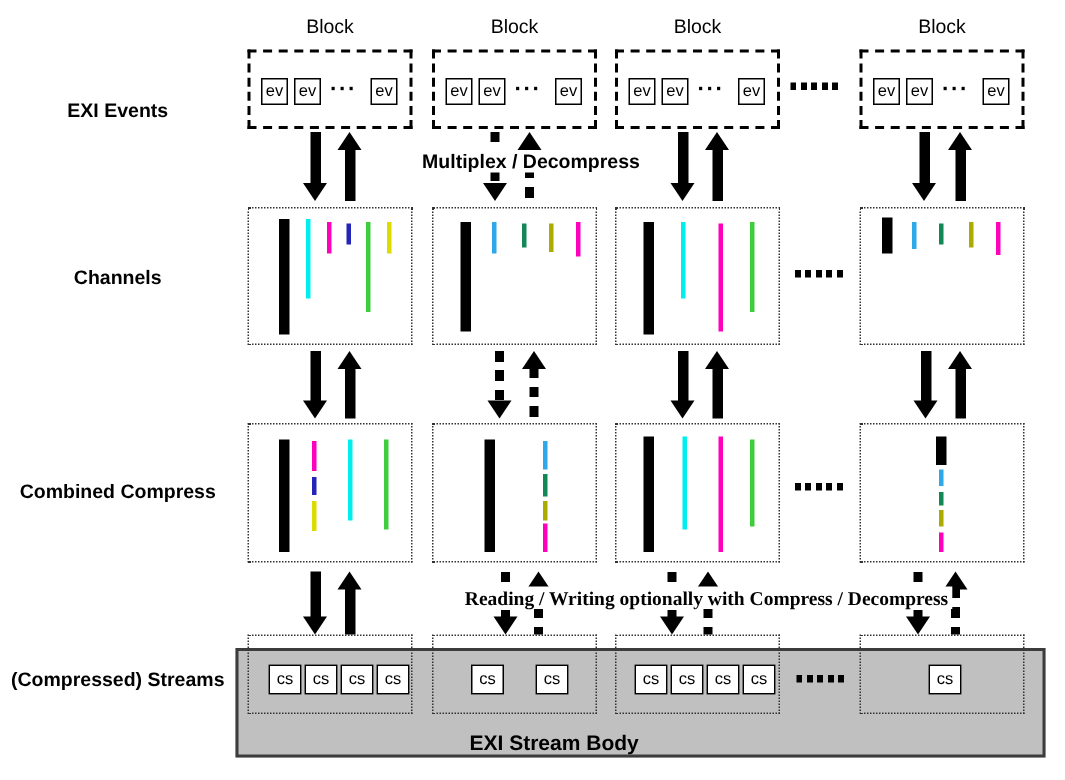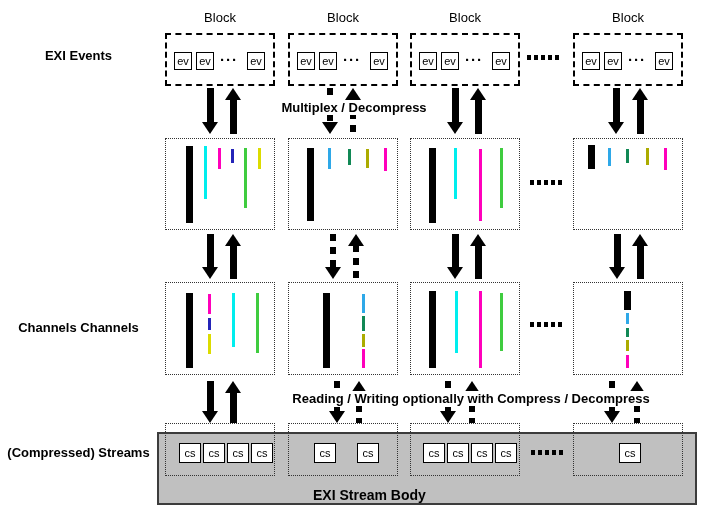--- a/index.html
+++ b/index.html
@@ -17,28 +17,29 @@
              padding:0 3px;white-space:nowrap;z-index:5;transform:translateX(-50%);}
   .gray-box{background:#C0C0C0;border:2px solid #3C3C3C;}
   .stream-body-label{font-weight:bold;font-size:14px;}
   .sep{background:repeating-linear-gradient(90deg,#000 0 4px,transparent 4px 7px);}
 </style>
 </head>
 <body>
 
 <div class="canvas" id="canvas">
 
-  <div class="abs row-label" style="top:48px;">EXI Events</div>
-  <div class="abs row-label" style="top:320px;">Channels Channels</div>
+  <div class="abs row-label" style="top:66px;">EXI Events</div>
+  <div class="abs row-label" style="top:177px;">Channels</div>
+  <div class="abs row-label" style="top:320px;">Combined Compress</div>
   <div class="abs row-label" style="top:445px;">(Compressed) Streams</div>
 
   <div class="abs gray-box" style="left:157px;top:432px;width:540px;height:73px;"></div>
 
   <div class="abs gap-label" style="left:354px;top:100px;">Multiplex / Decompress</div>
-  <div class="abs gap-label" style="left:471px;top:391px;">Reading / Writing optionally with Compress / Decompress</div>
+  <div class="abs gap-label" style="left:471px;top:391px;font-family:Liberation Serif, serif;">Reading / Writing optionally with Compress / Decompress</div>
 
   <div class="abs stream-body-label" style="left:313px;top:487px;">EXI Stream Body</div>
 <div class="abs block-title" style="left: 165px; top: 10px; width: 110px;">Block</div>
     <div class="abs block-box" style="left: 165px; top: 33px; width: 110px; height: 53px;">
       <div class="abs ev" style="left: 7px; top: 17px; width: 18px; height: 18px;">ev</div>
       <div class="abs ev" style="left: 29px; top: 17px; width: 18px; height: 18px;">ev</div>
       <div class="abs dots" style="left: 48px; top: 16px; width: 28px;">···</div>
       <div class="abs ev" style="left: 80px; top: 17px; width: 18px; height: 18px;">ev</div>
     </div>
     <div class="abs block-title" style="left: 288px; top: 10px; width: 110px;">Block</div>

